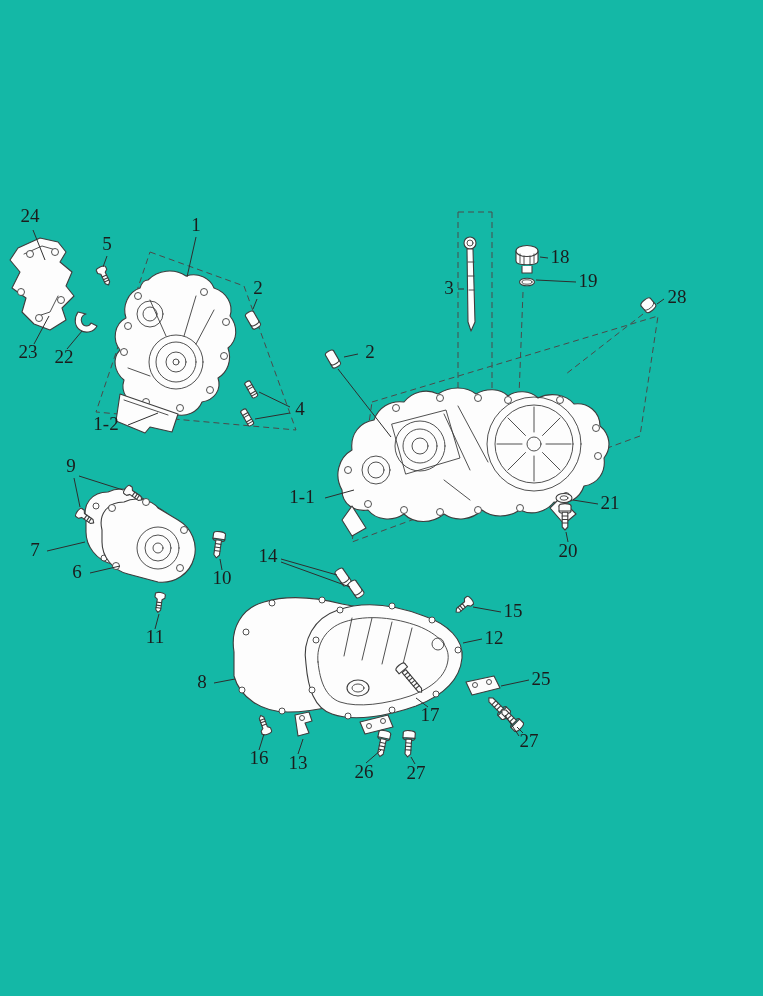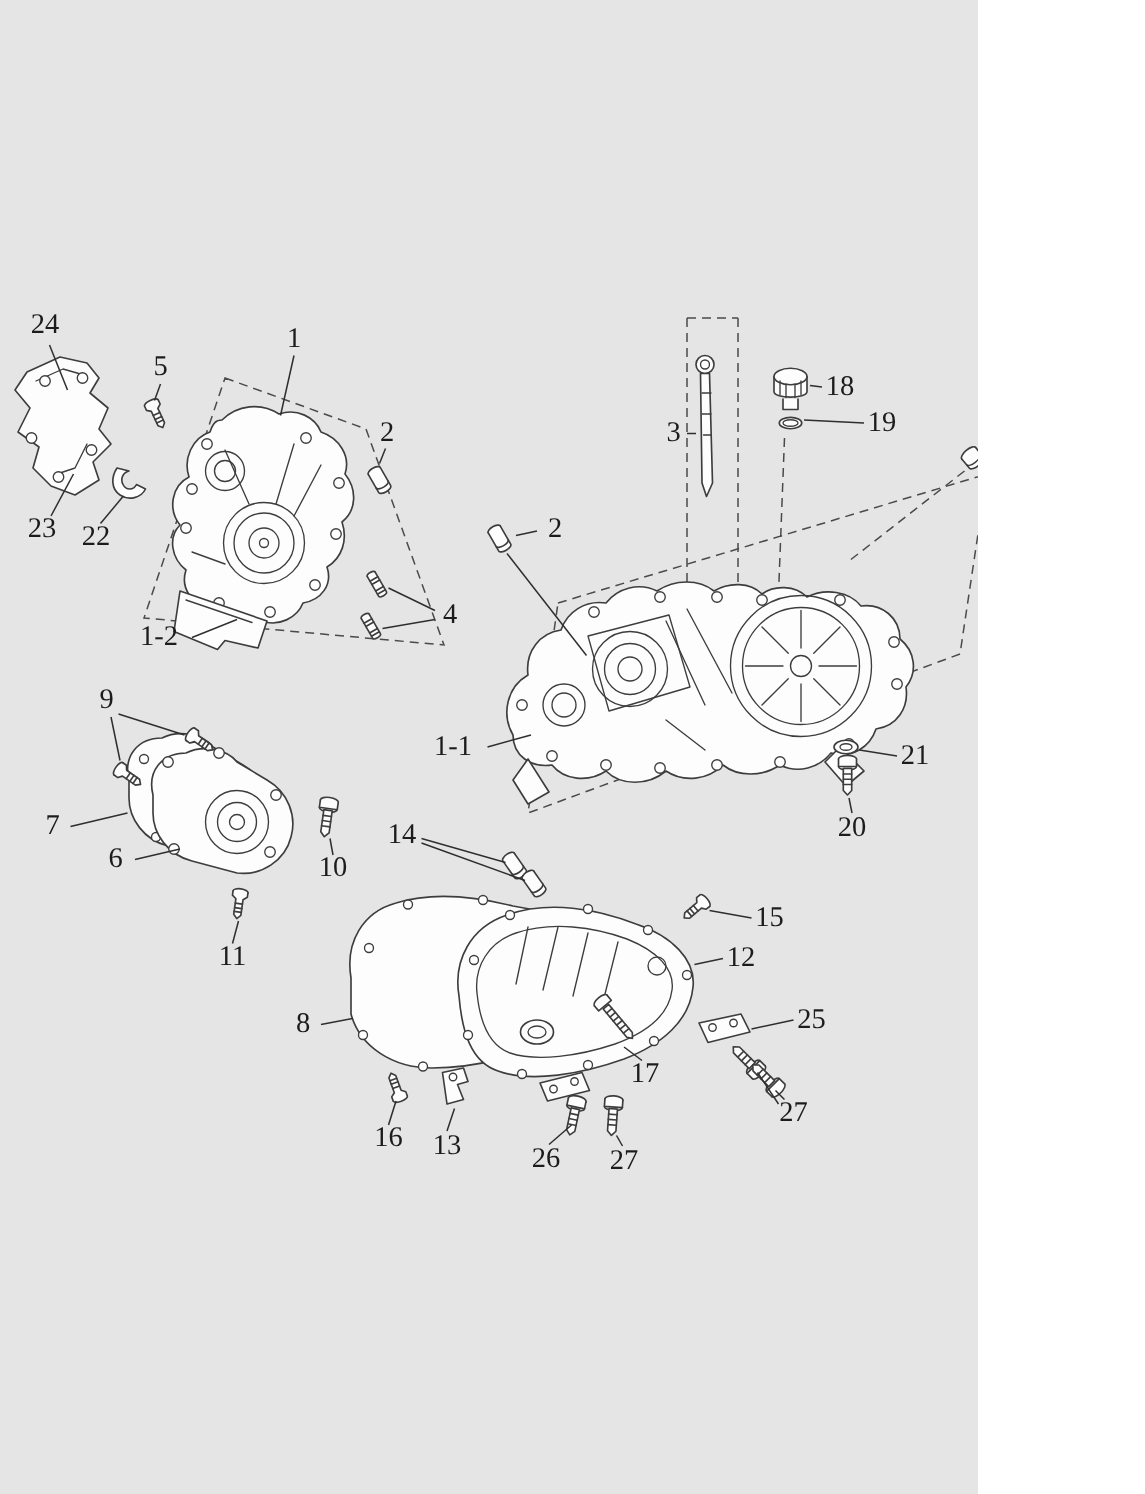--- a/index.html
+++ b/index.html
@@ -1,16 +1,16 @@
 <!DOCTYPE html>
 <html><head>
 <meta charset="utf-8">
 <style>
   html,body { margin:0; padding:0; background:#ffffff; }
-  .stage { position:relative; width:652px; height:996px; background:#e5e5e5; overflow:hidden; }
+  .stage { position:relative; width:763px; height:996px; background:#14b8a6; overflow:hidden; }
   svg { display:block; }
   .part   { fill:#fdfdfd; stroke:#3d3d3d; stroke-width:1.1; stroke-linejoin:round; stroke-linecap:round; }
   .thin   { fill:none; stroke:#3d3d3d; stroke-width:0.9; stroke-linejoin:round; stroke-linecap:round; }
   .hole   { fill:#ffffff; stroke:#3d3d3d; stroke-width:0.9; }
   .leader { stroke:#2e2e2e; stroke-width:1; fill:none; }
   .dash   { stroke:#4a4a4a; stroke-width:1; fill:none; stroke-dasharray:6 4; }
   .lbl    { font-family:"Liberation Serif", serif; font-size:19px; fill:#1c1c1c; }
 </style>
 </head>
 <body>

